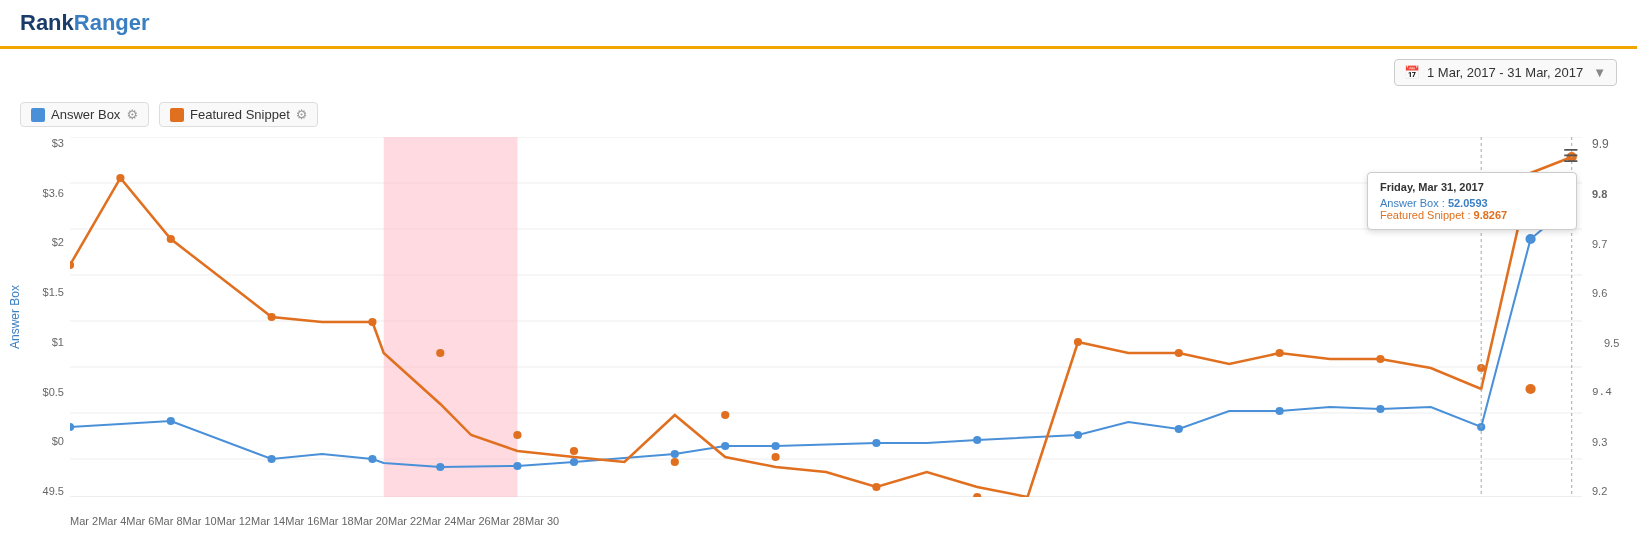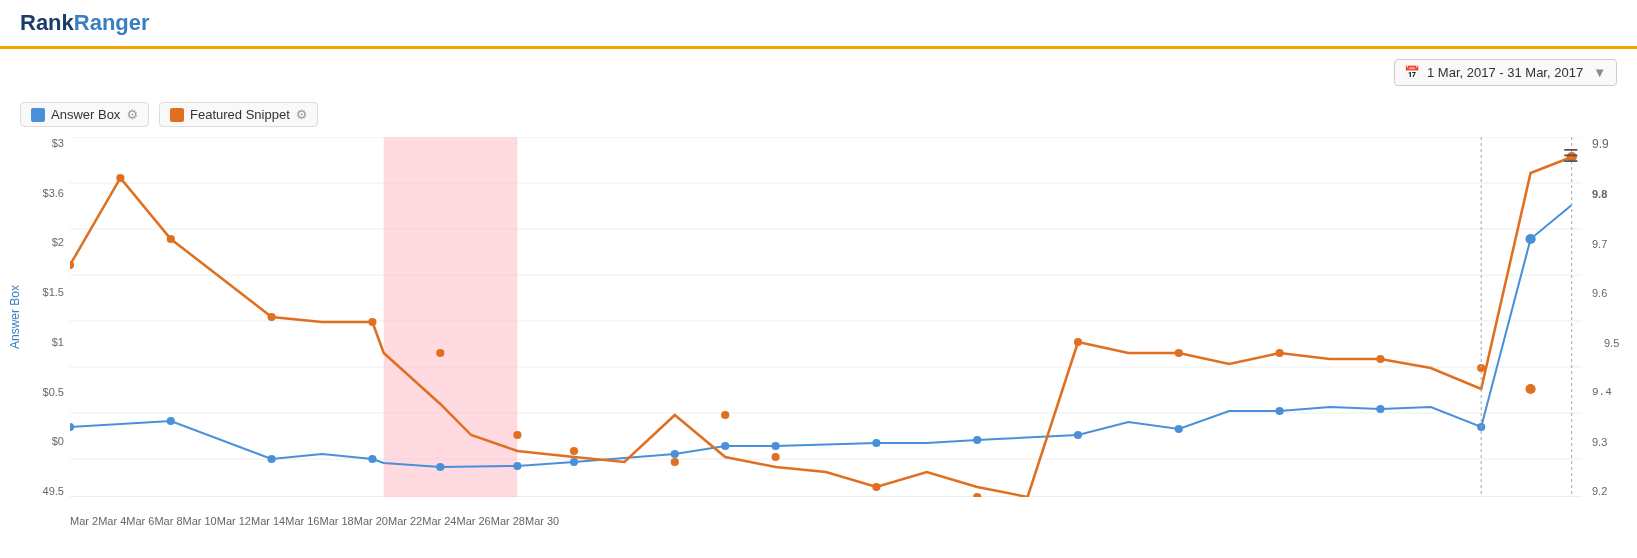--- a/index.html
+++ b/index.html
@@ -295,15 +295,24 @@
     <span>Mar 20</span>
     <span>Mar 22</span>
     <span>Mar 24</span>
     <span>Mar 26</span>
     <span>Mar 28</span>
     <span>Mar 30</span>
   </div>
 
   <div style="position:absolute;top:8px;right:58px;font-size:18px;color:#555;cursor:pointer;z-index:10;">☰</div>
 
+  <div class="tooltip-box" style="position:absolute;top:35px;right:60px;min-width:210px;z-index:20;">
+    <div class="tooltip-date">Friday, Mar 31, 2017</div>
+    <div class="tooltip-answer">
+      <span>Answer Box :</span> <strong>52.0593</strong>
+    </div>
+    <div class="tooltip-snippet">
+      <span>Featured Snippet :</span> <strong>9.8267</strong>
+    </div>
+  </div>
 
 
 </div>
 
 </body></html>

